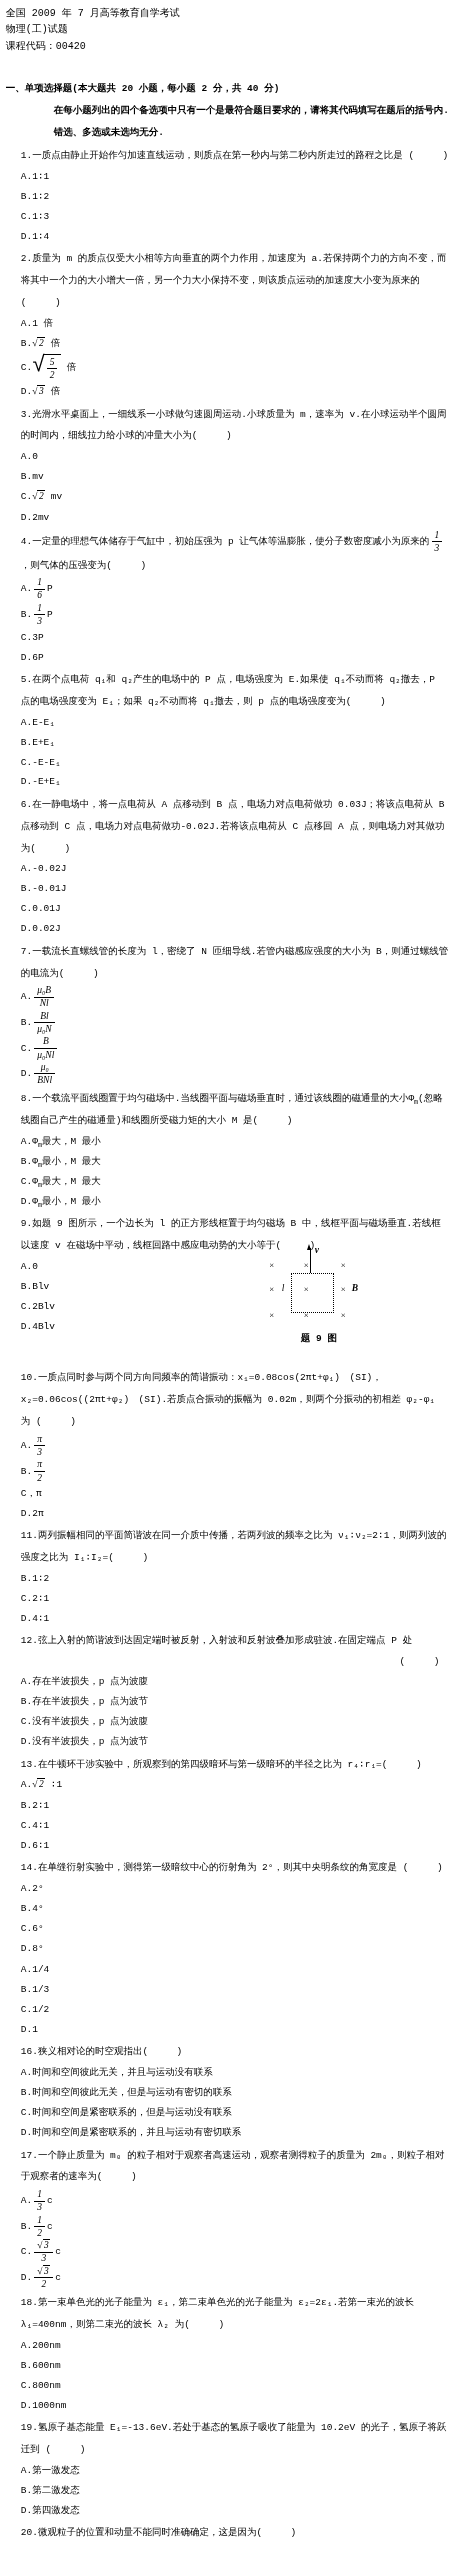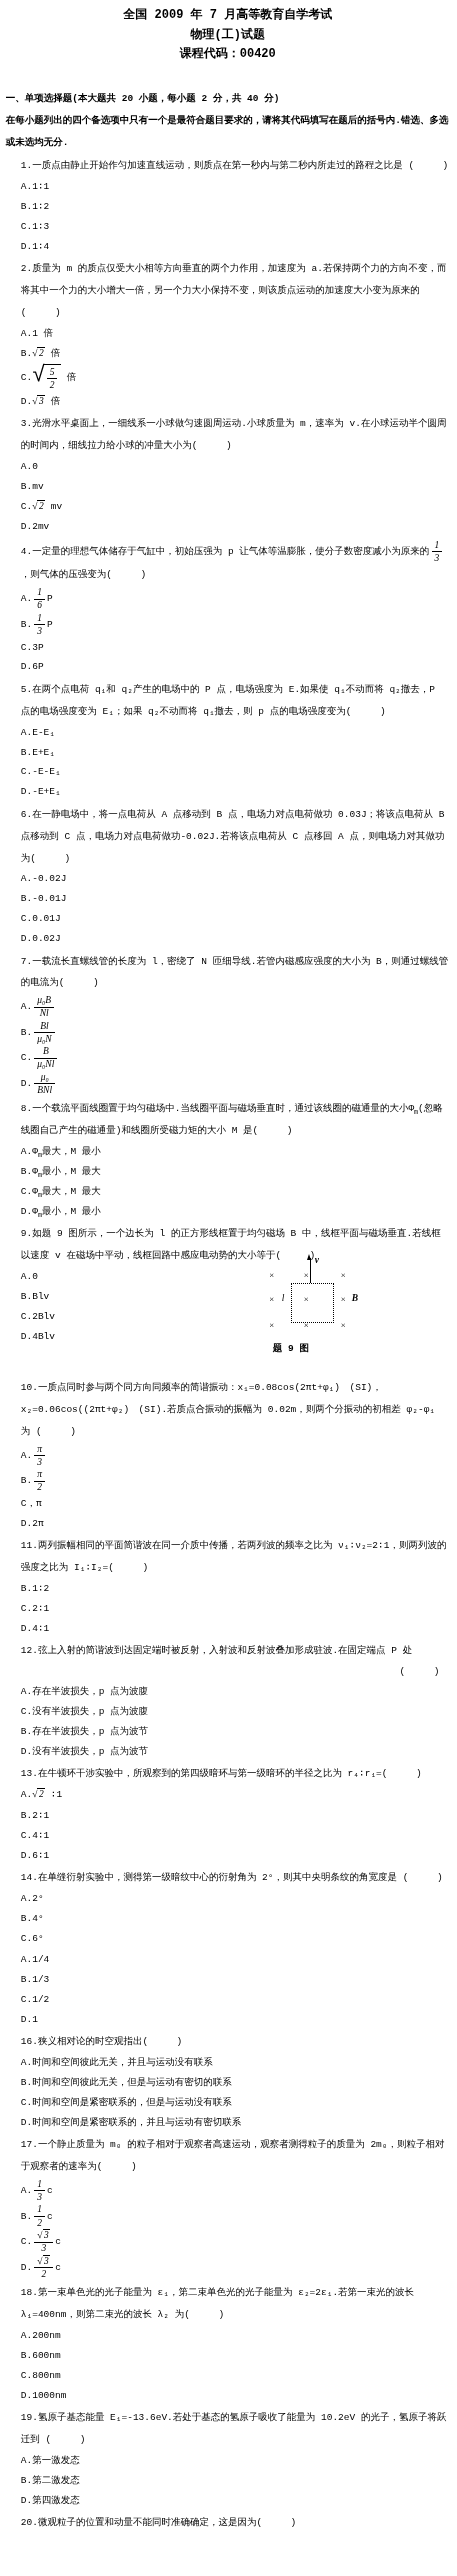--- a/index.html
+++ b/index.html
@@ -1,20 +1,20 @@
 <!DOCTYPE html>
 <html style="font-size:11.7px"><head>
 <meta charset="utf-8">
 <style>
   html,body{margin:0;padding:0;background:#fff;color:#000;}
   body{width:457px;font-family:"Liberation Mono","DejaVu Sans Mono",monospace;font-size:9.5px;}
   .doc{padding:5.8px 7.3px 17.5px 5.8px;}
-  .title{text-align:center;font-weight:bold;font-size:12px;line-height:1.65;}
+  .title{text-align:left;font-weight:normal;font-size:10px;line-height:1.65;}
   .section-heading{font-weight:bold;line-height:2.2;margin-top:24px;}
-  .instructions{font-weight:bold;line-height:2.3;}
+  .instructions{font-weight:bold;line-height:2.3;margin-left:48px;}
   .q{margin-top:1.5px;margin-left:15px;}
   .q-text{line-height:2.3;}
   .opts{position:relative;}
   .opts.with-fig{min-height:109px;}
   .opt{line-height:2.1;}
   .bracket{line-height:2.1;}
   .bracket.right{text-align:right;padding-right:10.2px;}
   sub{font-size:6.6px;line-height:0;}
   .frac{display:inline-block;vertical-align:middle;text-align:center;
         font-family:"Liberation Serif","DejaVu Serif",serif;font-style:italic;
@@ -32,21 +32,21 @@
   .fig9{position:absolute;left:244px;top:1.5px;width:135px;height:96px;
         font-family:"Liberation Serif","DejaVu Serif",serif;}
   .fx{position:absolute;font-size:8.7px;}
   .fsq{position:absolute;left:26px;top:14.6px;width:41px;height:38px;border:1.5px dotted #000;}
   .farrow{position:absolute;left:45px;top:-10.2px;width:0;height:25px;border-left:1.5px solid #000;}
   .farrow::before{content:"";position:absolute;left:-3.6px;top:-5.8px;
         border:2.9px solid transparent;border-bottom:6.6px solid #000;}
   .fv{position:absolute;left:50px;top:-13px;font-weight:bold;font-style:italic;}
   .fl{position:absolute;left:17px;top:25px;font-style:italic;}
   .fb{position:absolute;left:87px;top:25px;font-weight:bold;font-style:italic;}
-  .fcap{position:absolute;left:8px;top:74px;font-weight:bold;
+  .fcap{position:absolute;left:36px;top:74px;font-weight:bold;
         font-family:"Liberation Mono","DejaVu Sans Mono",monospace;}
 </style>
 </head>
 <body>
 
 <div class="doc">
   <div class="title">全国 2009 年 7 月高等教育自学考试</div>
   <div class="title">物理(工)试题</div>
   <div class="title">课程代码：00420</div>
   <div class="section-heading">一、单项选择题(本大题共 20 小题，每小题 2 分，共 40 分)</div>
@@ -168,40 +168,41 @@
           <div class="opt">B.1∶2</div>
           <div class="opt">C.2∶1</div>
           <div class="opt">D.4∶1</div>
         </div>
       </div>
       <div class="q">
         <div class="q-text">12.弦上入射的简谐波到达固定端时被反射，入射波和反射波叠加形成驻波.在固定端点 P 处</div>
         <div class="bracket right">(　　　)</div>
         <div class="opts">
           <div class="opt">A.存在半波损失，p 点为波腹</div>
+          <div class="opt">B.存在半波损失，p 点为波节</div>
           <div class="opt">C.没有半波损失，p 点为波腹</div>
-          <div class="opt">B.存在半波损失，p 点为波节</div>
           <div class="opt">D.没有半波损失，p 点为波节</div>
         </div>
       </div>
       <div class="q">
         <div class="q-text">13.在牛顿环干涉实验中，所观察到的第四级暗环与第一级暗环的半径之比为 r₄∶r₁=(　　　)</div>
         <div class="opts">
           <div class="opt">A.<span class="sqrt"><span class="rad">√</span><span class="vinc">2</span></span> ∶1</div>
           <div class="opt">B.2∶1</div>
           <div class="opt">C.4∶1</div>
           <div class="opt">D.6∶1</div>
         </div>
       </div>
       <div class="q">
         <div class="q-text">14.在单缝衍射实验中，测得第一级暗纹中心的衍射角为 2°，则其中央明条纹的角宽度是 (　　　)</div>
         <div class="opts">
           <div class="opt">A.2°</div>
           <div class="opt">B.4°</div>
           <div class="opt">C.6°</div>
+          <div class="opt">D.8°</div>
         </div>
       </div>
       <div class="q">
         <div class="opts">
           <div class="opt">A.1/4</div>
           <div class="opt">B.1/3</div>
           <div class="opt">C.1/2</div>
           <div class="opt">D.1</div>
         </div>
       </div>

